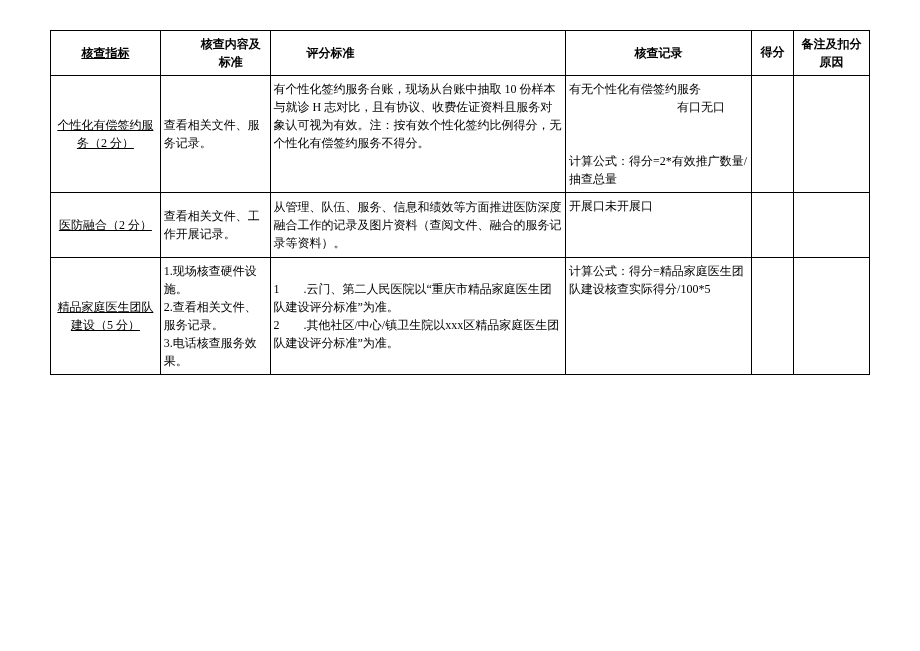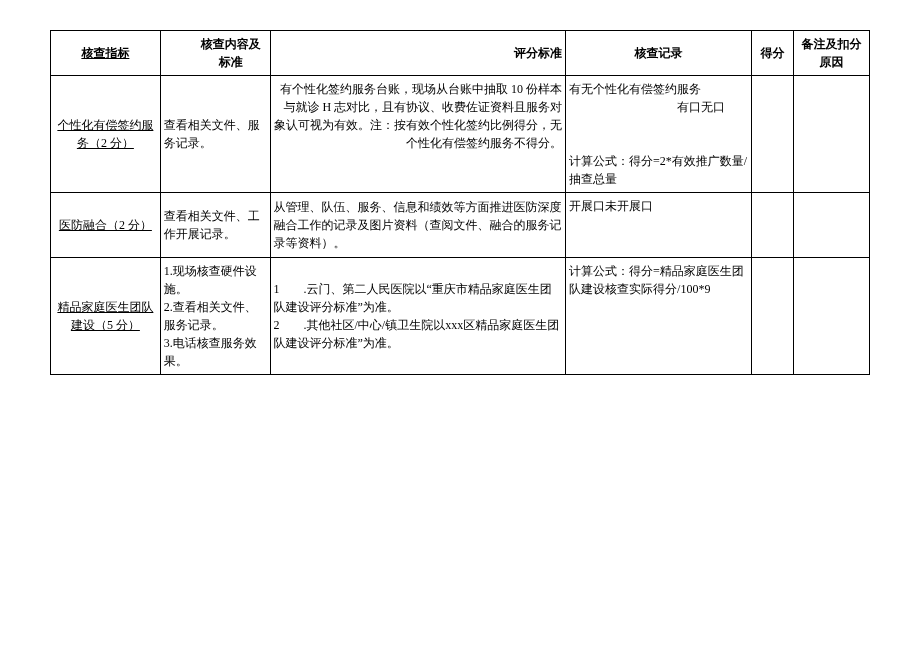--- a/index.html
+++ b/index.html
@@ -28,59 +28,59 @@
     }
     th {
       text-align: center;
       font-weight: bold;
       height: 40px;
     }
     .col-indicator { width: 13%; text-align: center; text-decoration: underline; }
     .col-content   { width: 13%; text-align: left; }
     .col-criteria  { width: 35%; text-align: left; }
     .col-record    { width: 22%; text-align: left; vertical-align: top; }
-    .col-score     { width: 5%;  text-align: center; }
+    .col-score     { width: 5%;  text-align: center; font-family: Liberation Mono, monospace; }
     .col-remark    { width: 9%;  text-align: center; vertical-align: top; }
     .row-tall td { height: 80px; }
     .row-mid td  { height: 65px; }
     .row-big td  { height: 95px; }
   </style>
 </head>
 <body>
 
 <table>
   <thead>
     <tr>
       <th class="col-indicator">核查指标</th>
       <th class="col-content" style="text-align:center;padding-left:34px;">核查内容及标准</th>
-      <th class="col-criteria" style="text-align:right;padding-left:36px;">评分标准</th>
+      <th class="col-criteria" style="text-align:left;padding-left:36px;">评分标准</th>
       <th class="col-record" style="text-align:center;vertical-align:middle;">核查记录</th>
       <th class="col-score">得分</th>
       <th class="col-remark">备注及扣分原因</th>
     </tr>
   </thead>
   <tbody>
     <tr class="row-tall">
       <td class="col-indicator">个性化有偿签约服务（2 分）</td>
       <td class="col-content">查看相关文件、服务记录。</td>
-      <td class="col-criteria" style="vertical-align:top;text-align:right;">有个性化签约服务台账，现场从台账中抽取 10 份样本与就诊 H 志对比，且有协议、收费佐证资料且服务对象认可视为有效。注：按有效个性化签约比例得分，无个性化有偿签约服务不得分。</td>
+      <td class="col-criteria" style="vertical-align:top;">有个性化签约服务台账，现场从台账中抽取 10 份样本与就诊 H 志对比，且有协议、收费佐证资料且服务对象认可视为有效。注：按有效个性化签约比例得分，无个性化有偿签约服务不得分。</td>
       <td class="col-record">有无个性化有偿签约服务<br>　　　　　　　　　有口无口<br><br><br>计算公式：得分=2*有效推广数量/抽查总量</td>
       <td class="col-score"></td>
       <td class="col-remark"></td>
     </tr>
     <tr class="row-mid">
       <td class="col-indicator">医防融合（2 分）</td>
       <td class="col-content">查看相关文件、工作开展记录。</td>
       <td class="col-criteria">从管理、队伍、服务、信息和绩效等方面推进医防深度融合工作的记录及图片资料（查阅文件、融合的服务记录等资料）。</td>
       <td class="col-record">开展口未开展口</td>
       <td class="col-score"></td>
       <td class="col-remark"></td>
     </tr>
     <tr class="row-big">
       <td class="col-indicator">精品家庭医生团队建设（5 分）</td>
       <td class="col-content" style="vertical-align:top;">1.现场核查硬件设施。<br>2.查看相关文件、服务记录。<br>3.电话核查服务效果。</td>
       <td class="col-criteria">1　　.云门、第二人民医院以“重庆市精品家庭医生团队建设评分标准”为准。<br>2　　.其他社区/中心/镇卫生院以xxx区精品家庭医生团队建设评分标准”为准。</td>
-      <td class="col-record">计算公式：得分=精品家庭医生团队建设核查实际得分/100*9</td>
+      <td class="col-record">计算公式：得分=精品家庭医生团队建设核查实际得分/100*5</td>
       <td class="col-score"></td>
       <td class="col-remark"></td>
     </tr>
   </tbody>
 </table>
 
 </body></html>

